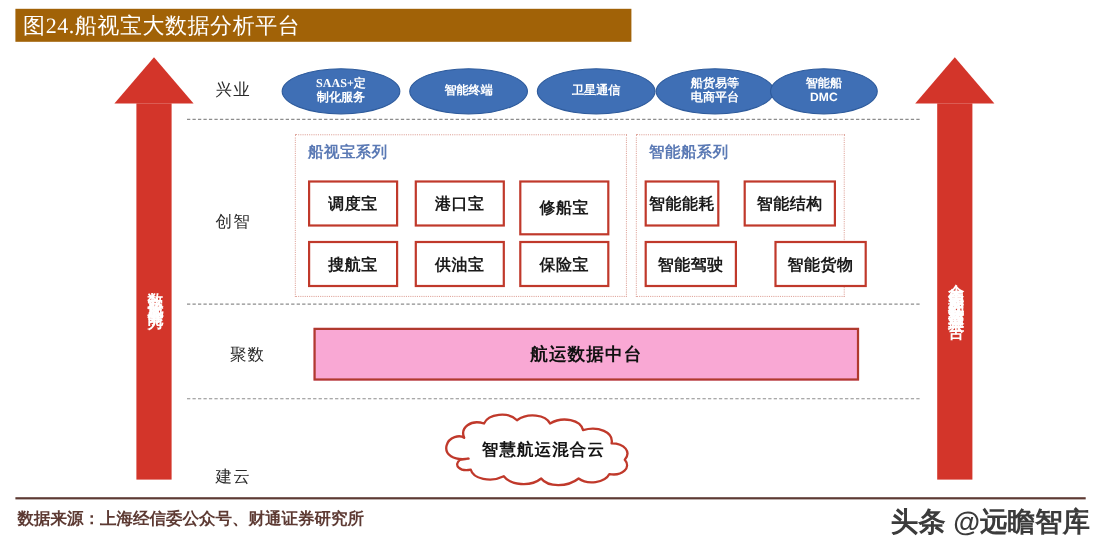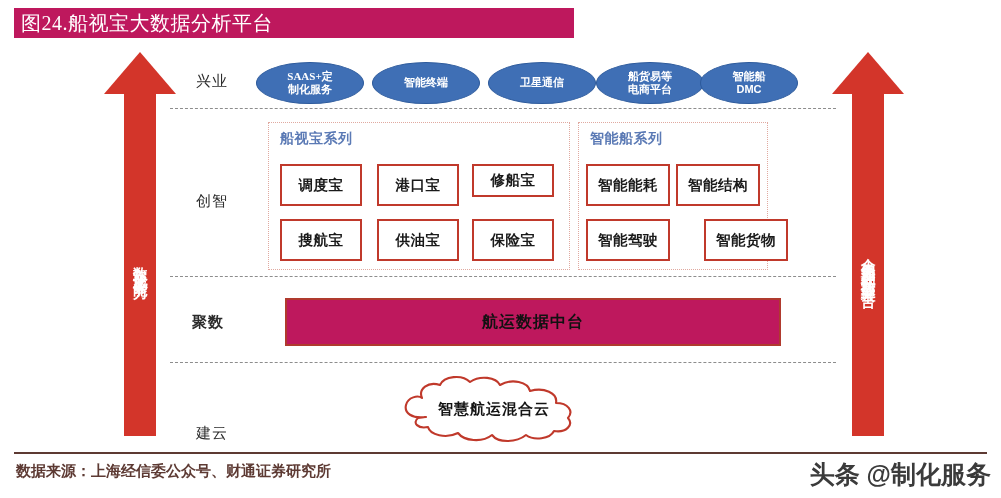--- a/index.html
+++ b/index.html
@@ -15,21 +15,21 @@
     width: 1001px;
     height: 498px;
     background: #ffffff;
   }
 
   
   .title-bar {
     position: absolute;
     left: 14px; top: 8px;
     width: 560px; height: 30px;
-    background: #be185d;
+    background: #a16207;
     display: flex;
     align-items: center;
     padding-left: 7px;
   }
   .title-text {
     color: #ffffff;
     font-size: 20px;
     font-weight: 400;
     letter-spacing: 0.5px;
     white-space: nowrap;
@@ -132,21 +132,21 @@
     letter-spacing: 0.5px;
     white-space: nowrap;
   }
 
   
   #data-platform-box {
     position: absolute;
     left: 285px; top: 298px;
     width: 496px; height: 48px;
     border: 2px solid #b03a2e;
-    background: #be185d;
+    background: #f9a8d4;
     display: flex;
     align-items: center;
     justify-content: center;
   }
   #data-platform-box .cell-text {
     font-size: 16px; font-weight: 700; color: #111111; letter-spacing: 1px;
   }
 
   
   #cloud-wrap {
@@ -207,21 +207,21 @@
 
   <div class="arrow" id="arrow-right">
     <div class="arrow-head"></div>
     <div class="arrow-shaft">
       <span class="arrow-label">全生命周期软件开放管理平台</span>
     </div>
   </div>
 
   <div class="band-label" style="left:196px; top:72px;">兴业</div>
   <div class="band-label" style="left:196px; top:192px;">创智</div>
-  <div class="band-label" style="left:192px; top:313px;font-weight:bold;">聚数</div>
+  <div class="band-label" style="left:209px; top:313px;">聚数</div>
   <div class="band-label" style="left:196px; top:400px;margin-top:24px;">建云</div>
 
   <div class="sep" style="top:108px;"></div>
   <div class="sep" style="top:276px;"></div>
   <div class="sep" style="top:362px;"></div>
 
   <div class="ellipse" style="left:256px; top:62px; width:108px;font-family:Liberation Serif, serif;">
     <span><span>SAAS+定</span><br><span>制化服务</span></span>
   </div>
   <div class="ellipse" style="left:372px; top:62px; width:108px;">
@@ -235,29 +235,29 @@
   </div>
   <div class="ellipse" style="left:700px; top:62px; width:98px;">
     <span><span>智能船</span><br><span>DMC</span></span>
   </div>
 
   <div class="group-box" style="left:268px; top:122px; width:302px; height:148px;">
     <span class="group-title">船视宝系列</span>
   </div>
   <div class="cell" style="left:280px; top:164px; width:82px; height:42px;">调度宝</div>
   <div class="cell" style="left:377px; top:164px; width:82px; height:42px;">港口宝</div>
-  <div class="cell" style="left:472px; top:164px; width:82px; height:33px;">修船宝</div>
+  <div class="cell" style="left:472px; top:164px; width:82px; height:50px;">修船宝</div>
   <div class="cell" style="left:280px; top:219px; width:82px; height:42px;">搜航宝</div>
   <div class="cell" style="left:377px; top:219px; width:82px; height:42px;">供油宝</div>
   <div class="cell" style="left:472px; top:219px; width:82px; height:42px;">保险宝</div>
 
   <div class="group-box" style="left:578px; top:122px; width:190px; height:148px;">
     <span class="group-title">智能船系列</span>
   </div>
-  <div class="cell" style="left:586px; top:164px; width:84px; height:42px;">智能能耗</div>
+  <div class="cell" style="left:586px; top:164px; width:68px; height:42px;">智能能耗</div>
   <div class="cell" style="left:676px; top:164px; width:84px; height:42px;">智能结构</div>
   <div class="cell" style="left:586px; top:219px; width:84px; height:42px;">智能驾驶</div>
   <div class="cell" style="left:676px; top:219px; width:84px; height:42px;margin-left:28px;">智能货物</div>
 
   <div id="data-platform-box">
     <span class="cell-text">航运数据中台</span>
   </div>
 
   <div id="cloud-wrap">
     <svg width="206" height="72" viewBox="0 0 206 72" fill="none">
@@ -273,15 +273,15 @@
                C128 70 110 70 104 62
                C94 70 76 68 70 60
                C58 66 42 62 40 54
                C30 56 24 50 30 45 Z" stroke="#c0392b" stroke-width="2.1" fill="#ffffff" stroke-linejoin="round"></path>
     </svg>
     <div id="cloud-label">智慧航运混合云</div>
   </div>
 
   <div id="footer-rule"></div>
   <div id="source-text">数据来源：上海经信委公众号、财通证券研究所</div>
-  <div id="watermark">头条 @制化服务</div>
+  <div id="watermark">头条 @远瞻智库</div>
 
 </div>
 
 </body></html>

